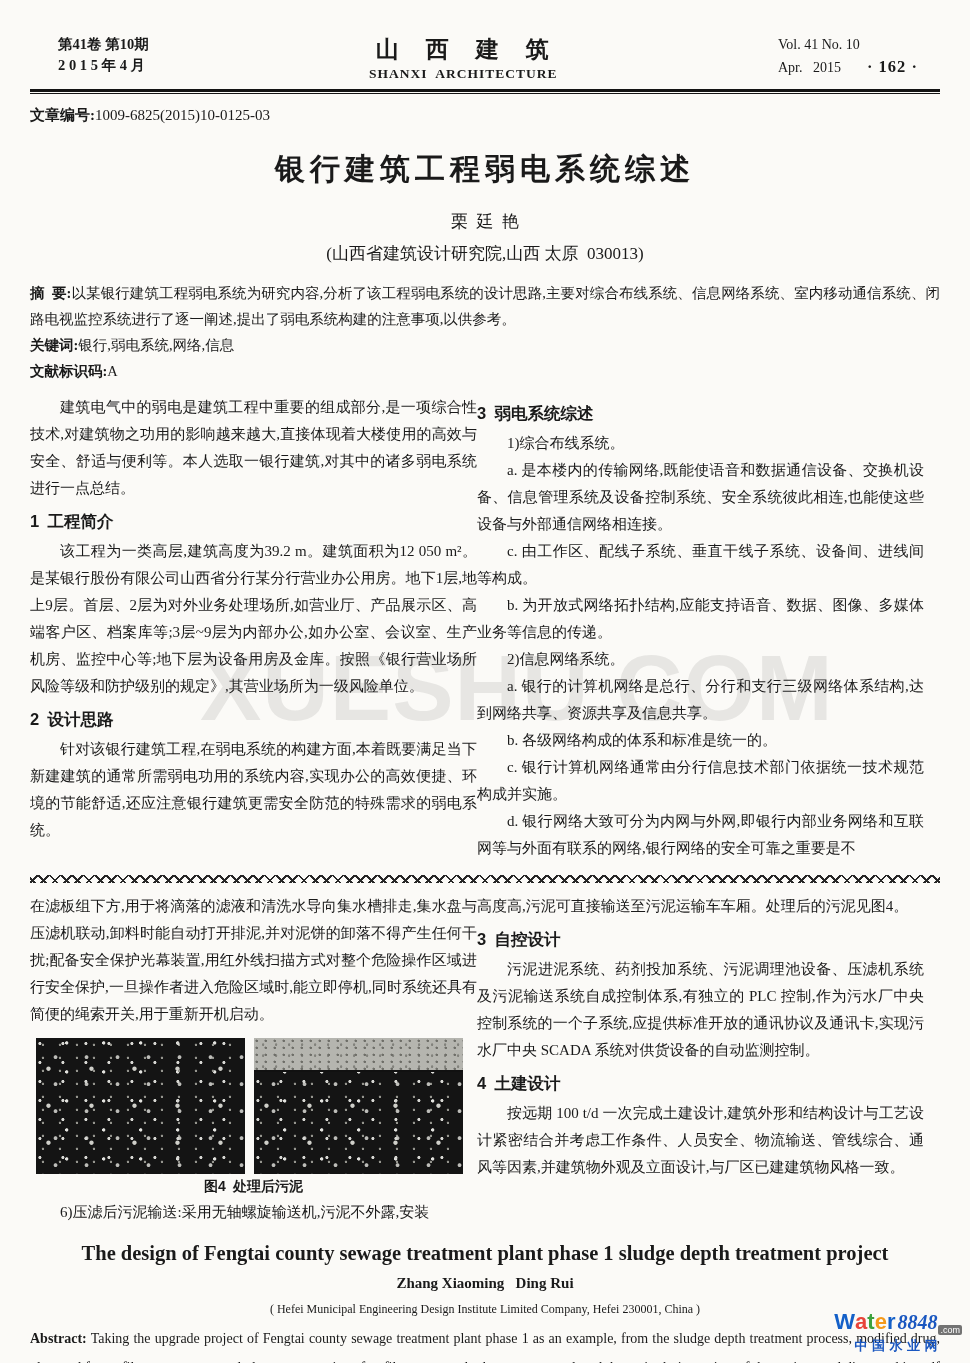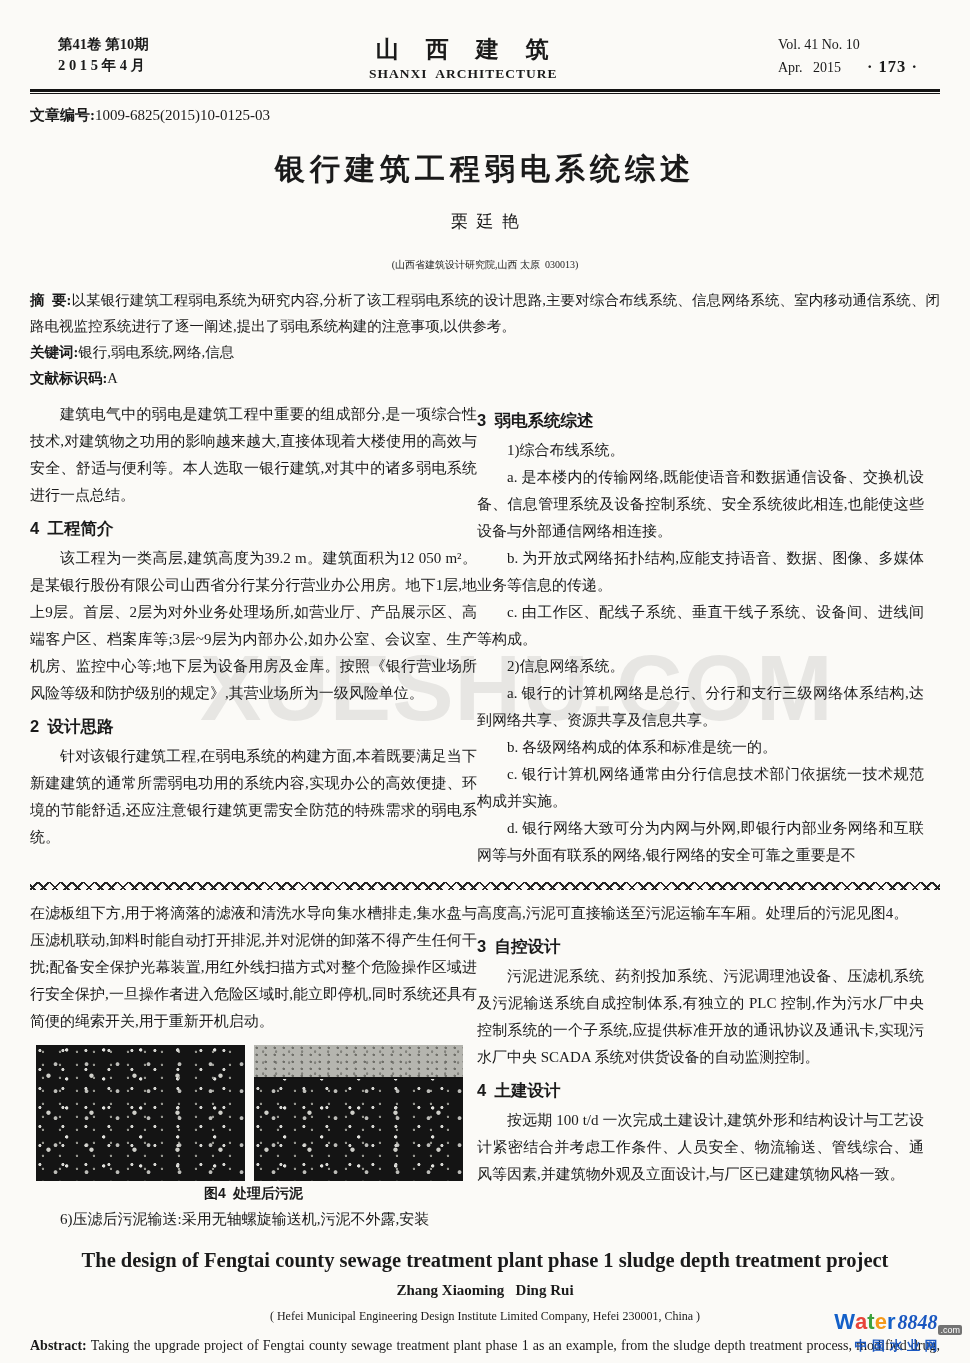--- a/index.html
+++ b/index.html
@@ -24,21 +24,21 @@
   .jtitle-en { font-size:13.5px; font-weight:bold; margin-top:1px; letter-spacing:1px; }
   .h-right { font-size:14px; line-height:1.5; text-align:left; }
   .h-right-row { display:flex; align-items:baseline; }
   .pageno { font-size:16.5px; font-weight:bold; margin-left:26px; letter-spacing:1px; }
   .rule { margin-top:7px; border-top:3px solid #141414; border-bottom:1px solid #141414; height:5px; }
 
   
   .article-id { margin-top:12px; font-size:15px; }
   .title { margin-top:24px; text-align:center; font-size:30px; font-weight:bold; letter-spacing:5px; }
   .author { margin-top:20px; text-align:center; font-size:17px; }
-  .affil { margin-top:25px; text-align:center; font-size:10px; }
+  .affil { margin-top:9px; text-align:center; font-size:17px; }
   .abstract { margin-top:15px; font-size:14.5px; line-height:1.8; text-align:justify; }
   .kw { font-size:14.5px; line-height:1.8; }
   .clc-row { display:flex; font-size:14.5px; line-height:1.8; }
   .clc-left { width:460px; }
 
   
   .columns { display:flex; gap:0; margin-top:10px; }
   .col { width:447px; }
   .para { font-size:15px; line-height:1.8; text-align:justify; text-indent:2em; }
   .noindent { text-indent:0; }
@@ -111,21 +111,21 @@
       <div>2 0 1 5 年 4 月</div>
     </div>
     <div class="h-center">
       <div class="jtitle-cn">山 西 建 筑</div>
       <div class="jtitle-en">SHANXI ARCHITECTURE</div>
     </div>
     <div class="h-right">
       <div>Vol. 41 No. 10</div>
       <div class="h-right-row">
         <span>Apr.  2015</span>
-        <span class="pageno">· 173 ·</span>
+        <span class="pageno">· 162 ·</span>
       </div>
     </div>
   </header>
 
   <div class="rule"></div>
 
   <div class="article-id">
     <span class="b">文章编号:</span><span>1009-6825(2015)10-0125-03</span>
   </div>
 
@@ -141,33 +141,33 @@
   </p>
   <div class="clc-row">
     <span>
       <span class="b">文献标识码:</span><span>A</span>
     </span>
   </div>
 
   <div class="columns">
     <div class="col">
       <p class="para">建筑电气中的弱电是建筑工程中重要的组成部分,是一项综合性技术,对建筑物之功用的影响越来越大,直接体现着大楼使用的高效与安全、舒适与便利等。本人选取一银行建筑,对其中的诸多弱电系统进行一点总结。</p>
-      <h2 class="sec">4 工程简介</h2>
+      <h2 class="sec">1 工程简介</h2>
       <p class="para">该工程为一类高层,建筑高度为39.2 m。建筑面积为12 050 m²。是某银行股份有限公司山西省分行某分行营业办公用房。地下1层,地上9层。首层、2层为对外业务处理场所,如营业厅、产品展示区、高端客户区、档案库等;3层~9层为内部办公,如办公室、会议室、生产机房、监控中心等;地下层为设备用房及金库。按照《银行营业场所风险等级和防护级别的规定》,其营业场所为一级风险单位。</p>
       <h2 class="sec">2 设计思路</h2>
       <p class="para">针对该银行建筑工程,在弱电系统的构建方面,本着既要满足当下新建建筑的通常所需弱电功用的系统内容,实现办公的高效便捷、环境的节能舒适,还应注意银行建筑更需安全防范的特殊需求的弱电系统。</p>
     </div>
     <div class="col">
       <h2 class="sec">3 弱电系统综述</h2>
       <div>
 
       <p class="para">1)综合布线系统。</p>
           <p class="para">a. 是本楼内的传输网络,既能使语音和数据通信设备、交换机设备、信息管理系统及设备控制系统、安全系统彼此相连,也能使这些设备与外部通信网络相连接。</p>
+          <p class="para">c. 由工作区、配线子系统、垂直干线子系统、设备间、进线间等构成。</p>
           <p class="para">b. 为开放式网络拓扑结构,应能支持语音、数据、图像、多媒体业务等信息的传递。</p>
-          <p class="para">c. 由工作区、配线子系统、垂直干线子系统、设备间、进线间等构成。</p>
           <p class="para">2)信息网络系统。</p>
           <p class="para">a. 银行的计算机网络是总行、分行和支行三级网络体系结构,达到网络共享、资源共享及信息共享。</p>
           <p class="para">b. 各级网络构成的体系和标准是统一的。</p>
           <p class="para">c. 银行计算机网络通常由分行信息技术部门依据统一技术规范构成并实施。</p>
           <p class="para">d. 银行网络大致可分为内网与外网,即银行内部业务网络和互联网等与外面有联系的网络,银行网络的安全可靠之重要是不</p>
         </div>
     </div>
   </div>
 
   <div class="watermark">XUESHU.COM</div>

